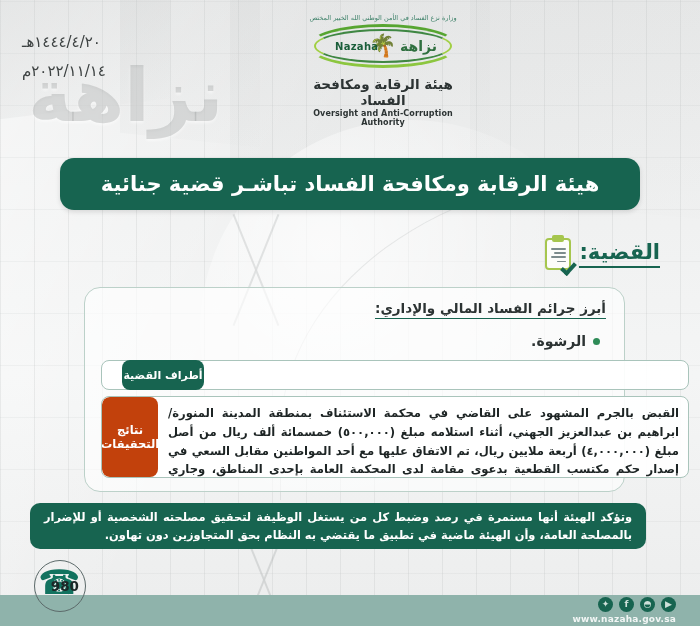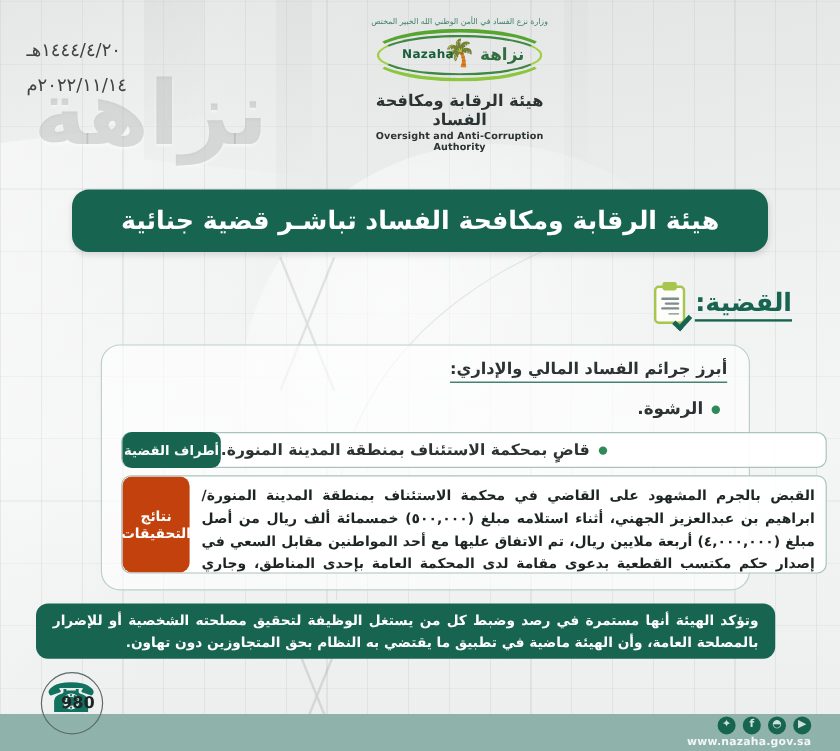--- a/index.html
+++ b/index.html
@@ -183,21 +183,21 @@
     display:flex; align-items:center; gap:7px; direction:rtl;
     font-size:14px; font-weight:700; color:#2c3333;
   }
   .dot { width:7px; height:7px; border-radius:50%; background:#2e8b57; flex:none; }
 
   
   .parties {
     position:absolute; left:16px; top:72px; width:588px; height:30px;
     background:rgba(255,255,255,0.92);
     border:1px solid #a9c4bb; border-radius:8px;
-    display:flex; flex-direction:row-reverse; align-items:center;
+    display:flex; flex-direction:row-reverse; align-items:center;padding-left:20px;
   }
   .badge-h {
     background:#176450; color:#fff;
     font-size:11px; font-weight:700;
     height:30px; min-width:82px;
     border-radius:8px;
     display:flex; align-items:center; justify-content:center;
     flex:none;
   }
   .parties .txt {
@@ -337,24 +337,20 @@
 
     <div class="sub-head">أبرز جرائم الفساد المالي والإداري:</div>
 
     <div class="bullet-row">
       <span class="dot"></span>
       <span>الرشوة.</span>
     </div>
 
     <div class="parties">
       <span class="badge-h">أطراف القضية</span>
-      <span class="txt">
-        <span class="dot"></span>
-        <span>قاضٍ بمحكمة الاستئناف بمنطقة المدينة المنورة.</span>
-      </span>
     </div>
 
     <div class="results">
       <span class="badge-v">نتائج التحقيقات</span>
       <p>القبض بالجرم المشهود على القاضي في محكمة الاستئناف بمنطقة المدينة المنورة/ ابراهيم بن عبدالعزيز الجهني، أثناء استلامه مبلغ (٥٠٠,٠٠٠) خمسمائة ألف ريال من أصل مبلغ (٤,٠٠٠,٠٠٠) أربعة ملايين ريال، تم الاتفاق عليها مع أحد المواطنين مقابل السعي في إصدار حكم مكتسب القطعية بدعوى مقامة لدى المحكمة العامة بإحدى المناطق، وجاري استكمال الإجراءات النظامية بحق المذكور وفق ماتقضي به الأنظمة والتعليمات.</p>
     </div>
   </div>
 
   <div class="closing">
     <p>وتؤكد الهيئة أنها مستمرة في رصد وضبط كل من يستغل الوظيفة لتحقيق مصلحته الشخصية أو للإضرار بالمصلحة العامة، وأن الهيئة ماضية في تطبيق ما يقتضي به النظام بحق المتجاوزين دون تهاون.</p>

